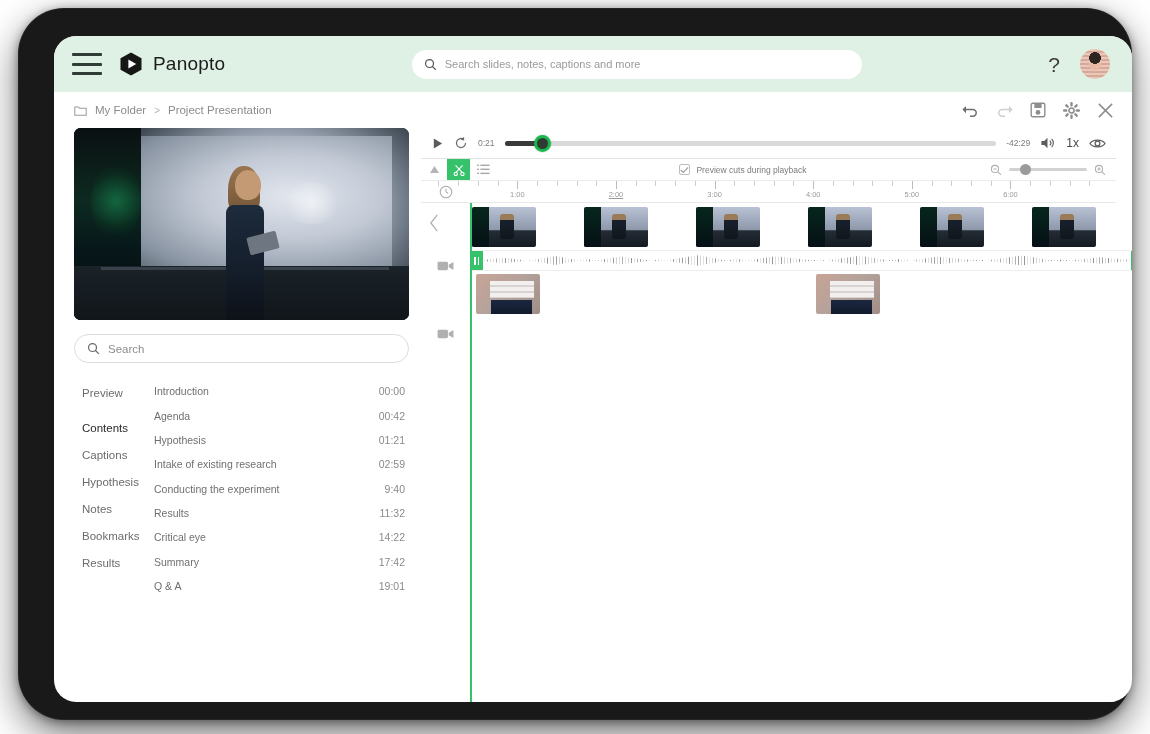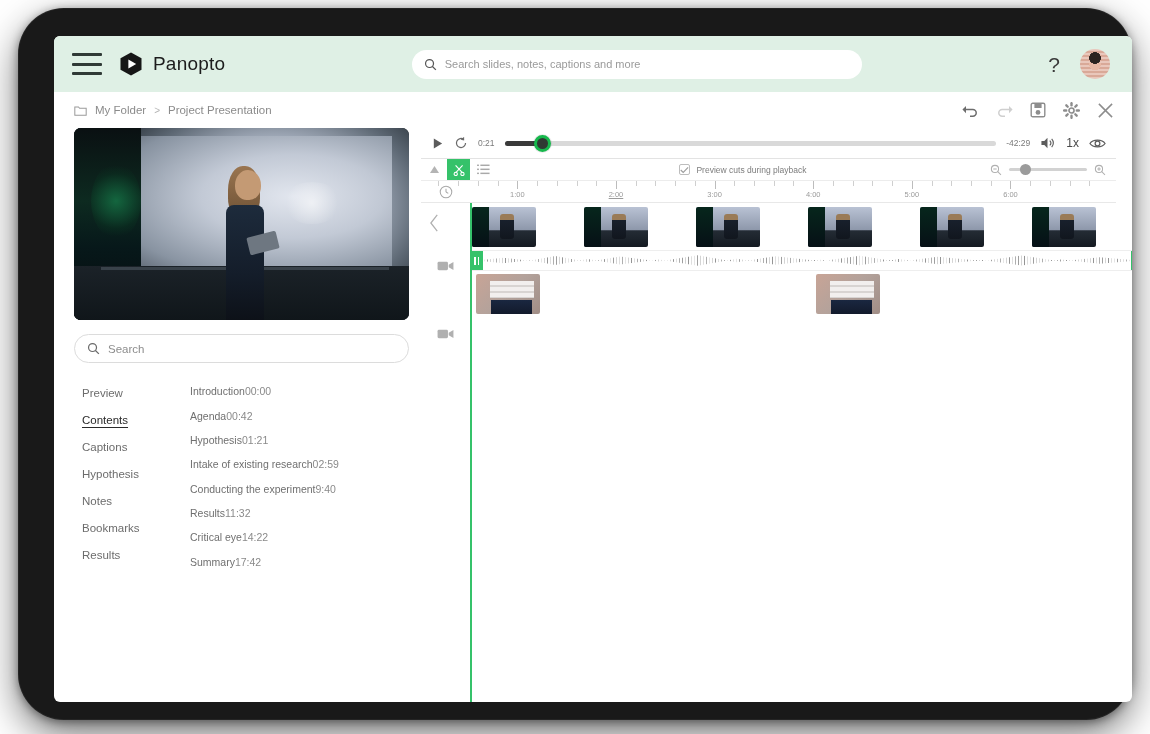--- a/index.html
+++ b/index.html
@@ -25,21 +25,21 @@
     position: absolute; inset: 0;
     border-radius: 46px;
     box-shadow: inset 0 0 0 1px rgba(255,255,255,0.05);
   }
 
   #app-window {
     position: absolute;
     left: 36px; top: 28px;
     width: 1078px; height: 666px;
     background: #ffffff;
-    border-radius: 6px;
+    border-radius: 22px;
     overflow: hidden;
     display: flex;
     flex-direction: column;
   }
 
   
   #top-header {
     height: 56px;
     background: #dff0e5;
     display: flex;
@@ -157,26 +157,26 @@
   }
   #sidebar-search input::placeholder { color: #8d8d8d; }
 
   #panel-columns { display: flex; margin-top: 16px; flex: 1; min-height: 0; }
 
   #panel-tabs { width: 74px; flex: 0 0 auto; padding-left: 8px; }
   .panel-tab {
     font-size: 11.5px; color: #6c6c6c; padding: 7.5px 0; cursor: pointer;
     white-space: nowrap;
   }
-  .panel-tab.active { color: #2a2a2a; text-decoration: underline; text-underline-offset: 3px; }
+  .panel-tab.active { color: #2a2a2a; text-underline-offset: 3px; margin-top: 8px; }
 
   #contents-list { flex: 1; padding-left: 6px; }
   .content-row {
-    display: flex; align-items: center; justify-content: flex-start;
-    padding: 6.2px 4px 6.2px 0; cursor: pointer; margin-left: 36px;
+    display: flex; align-items: center; justify-content: space-between;
+    padding: 6.2px 4px 6.2px 0; cursor: pointer;
   }
   .content-title { font-size: 10.5px; color: #6f6f6f; }
   .content-time { font-size: 10.5px; color: #8a8a8a; }
 
   
   #right-panel { flex: 1; display: flex; flex-direction: column; min-width: 0; }
 
   #video-stage {
     height: 392px;
     border-radius: 6px;
@@ -514,20 +514,24 @@
               <span class="content-time">11:32</span>
             </div>
             <div class="content-row">
               <span class="content-title">Critical eye</span>
               <span class="content-time">14:22</span>
             </div>
             <div class="content-row">
               <span class="content-title">Summary</span>
               <span class="content-time">17:42</span>
             </div>
+            <div class="content-row">
+              <span class="content-title">Q &amp; A</span>
+              <span class="content-time">19:01</span>
+            </div>
           </div>
         </div>
       </div>
 
       <div id="right-panel">
 
 
         <div id="video-controls">
           <span class="ctrl">
             <svg width="13" height="13" viewBox="0 0 14 14">

